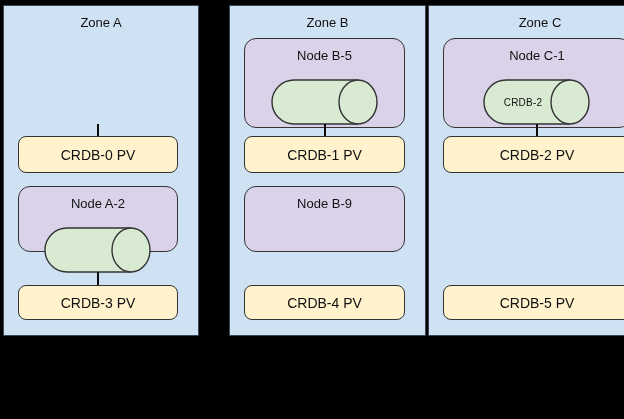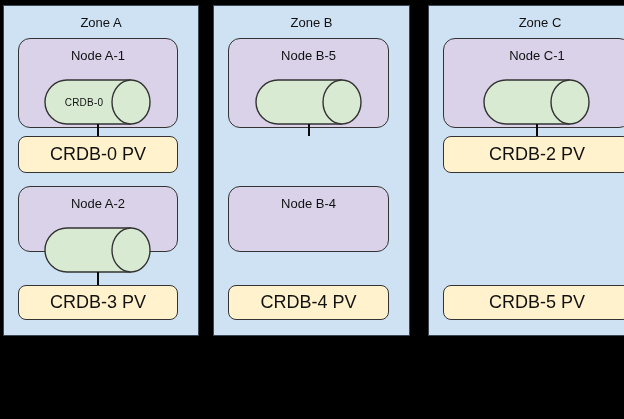--- a/index.html
+++ b/index.html
@@ -12,21 +12,21 @@
     width:624px;height:419px;background:var(--background);
     font-family:"Liberation Sans", sans-serif;color:var(--text);
     position:relative;overflow:hidden;
   }
   .canvas{position:absolute;left:0;top:0;width:624px;height:419px;}
   .zone{
     position:absolute;top:5px;height:331px;background:var(--zone-fill);
     border:1.5px solid #3c4652;
   }
   .zone-a{left:3px;width:196px;}
-  .zone-b{left:213px;width:197px;}
+  .zone-b{left:229px;width:197px;}
   .zone-c{left:428px;width:224px;}
   .zone-title{
     position:absolute;top:9px;left:0;width:100%;text-align:center;
     font-size:13px;line-height:15px;
   }
   .node-box{
     position:absolute;left:14px;right:20px;background:var(--node-fill);
     border:1.3px solid var(--border);border-radius:12px;
   }
   .node-row1{top:32px;height:90px;}
@@ -41,47 +41,36 @@
   .cylinder svg{position:absolute;left:0;top:0;display:block;}
   .pod-label{
     position:absolute;left:0;right:28px;top:0;bottom:0;
     display:flex;align-items:center;justify-content:center;
     font-size:10px;letter-spacing:0.2px;
   }
   .pv-box{
     position:absolute;left:14px;right:20px;background:var(--pv-fill);
     border:1.3px solid var(--border);border-radius:8px;
     display:flex;align-items:center;justify-content:center;
-    font-size:18px;
+    font-size:14px;
   }
   .pv-row1{top:130px;height:37px;}
   .pv-row2{top:279px;height:35px;}
   .connector{position:absolute;left:calc(50% - 4px);width:2px;background:#0a0a0a;}
   .connector-row1{top:118px;height:12px;}
   .connector-row2{top:266px;height:13px;}
 </style>
 </head>
 <body>
 
 <div class="canvas">
 
   <div class="zone zone-a">
     <div class="zone-title">Zone A</div>
 
-    <div class="node-box node-row1">
-      <div class="node-title">Node A-1</div>
-      <div class="cylinder">
-        <svg width="108" height="46" viewBox="0 0 108 46">
-          <path d="M87,1 L23,1 A22,22 0 0 0 23,45 L87,45 Z" fill="#d9ead3" stroke="none"></path>
-          <path d="M87,1 L23,1 A22,22 0 0 0 23,45 L87,45" fill="none" stroke="#333333" stroke-width="1.4"></path>
-          <ellipse cx="87" cy="23" rx="19" ry="22" fill="#d9ead3" stroke="#333333" stroke-width="1.4"></ellipse>
-        </svg>
-        <div class="pod-label">CRDB-0</div>
-      </div>
-    </div>
     <div class="connector connector-row1"></div>
     <div class="pv-box pv-row1">
       <span>CRDB-0 PV</span>
     </div>
 
     <div class="node-box node-row2">
       <div class="node-title">Node A-2</div>
       <div class="cylinder">
         <svg width="108" height="46" viewBox="0 0 108 46">
           <path d="M87,1 L23,1 A22,22 0 0 0 23,45 L87,45 Z" fill="#d9ead3" stroke="none"></path>
@@ -103,40 +92,44 @@
       <div class="node-title">Node B-5</div>
       <div class="cylinder">
         <svg width="108" height="46" viewBox="0 0 108 46">
           <path d="M87,1 L23,1 A22,22 0 0 0 23,45 L87,45 Z" fill="#d9ead3" stroke="none"></path>
           <path d="M87,1 L23,1 A22,22 0 0 0 23,45 L87,45" fill="none" stroke="#333333" stroke-width="1.4"></path>
           <ellipse cx="87" cy="23" rx="19" ry="22" fill="#d9ead3" stroke="#333333" stroke-width="1.4"></ellipse>
         </svg>
       </div>
     </div>
     <div class="connector connector-row1"></div>
+    <div class="pv-box pv-row1">
+      <span>CRDB-1 PV</span>
+    </div>
 
     <div class="node-box node-row2">
-      <div class="node-title">Node B-4</div>
+      <div class="node-title">Node B-9</div>
     </div>
     <div class="pv-box pv-row2">
       <span>CRDB-4 PV</span>
     </div>
   </div>
 
   <div class="zone zone-c">
     <div class="zone-title">Zone C</div>
 
     <div class="node-box node-row1">
       <div class="node-title">Node C-1</div>
       <div class="cylinder">
         <svg width="108" height="46" viewBox="0 0 108 46">
           <path d="M87,1 L23,1 A22,22 0 0 0 23,45 L87,45 Z" fill="#d9ead3" stroke="none"></path>
           <path d="M87,1 L23,1 A22,22 0 0 0 23,45 L87,45" fill="none" stroke="#333333" stroke-width="1.4"></path>
           <ellipse cx="87" cy="23" rx="19" ry="22" fill="#d9ead3" stroke="#333333" stroke-width="1.4"></ellipse>
         </svg>
+        <div class="pod-label">CRDB-2</div>
       </div>
     </div>
     <div class="connector connector-row1"></div>
     <div class="pv-box pv-row1">
       <span>CRDB-2 PV</span>
     </div>
 
     <div class="pv-box pv-row2">
       <span>CRDB-5 PV</span>
     </div>

